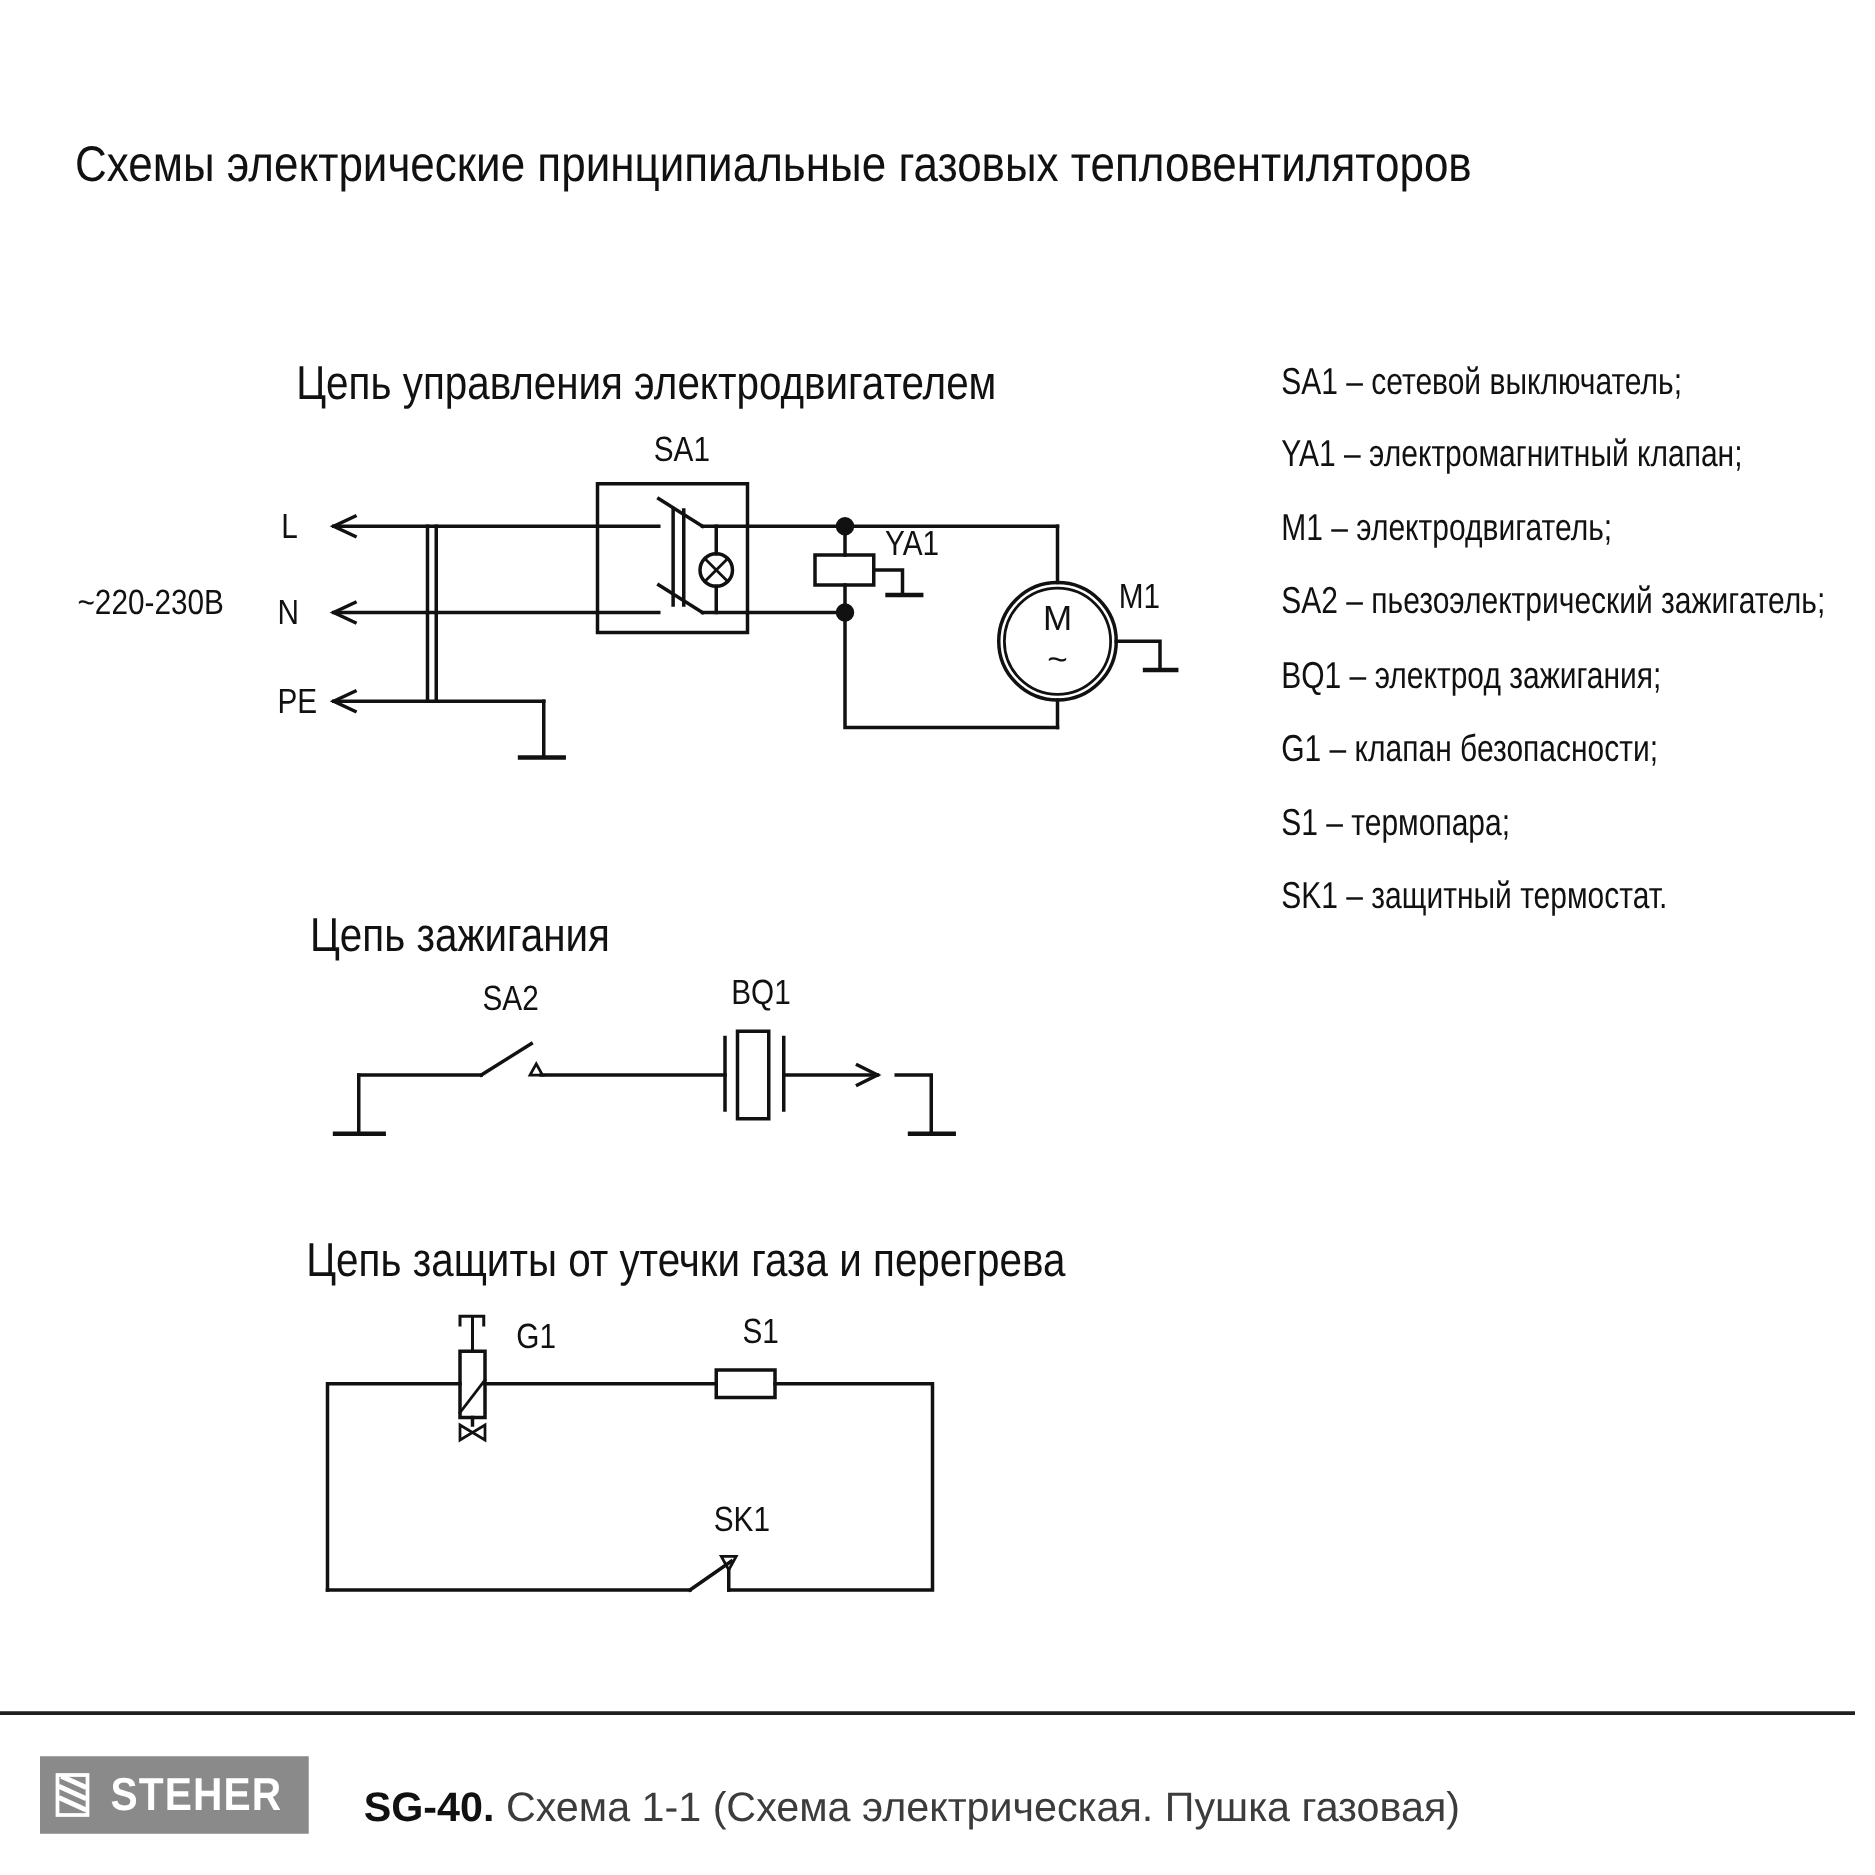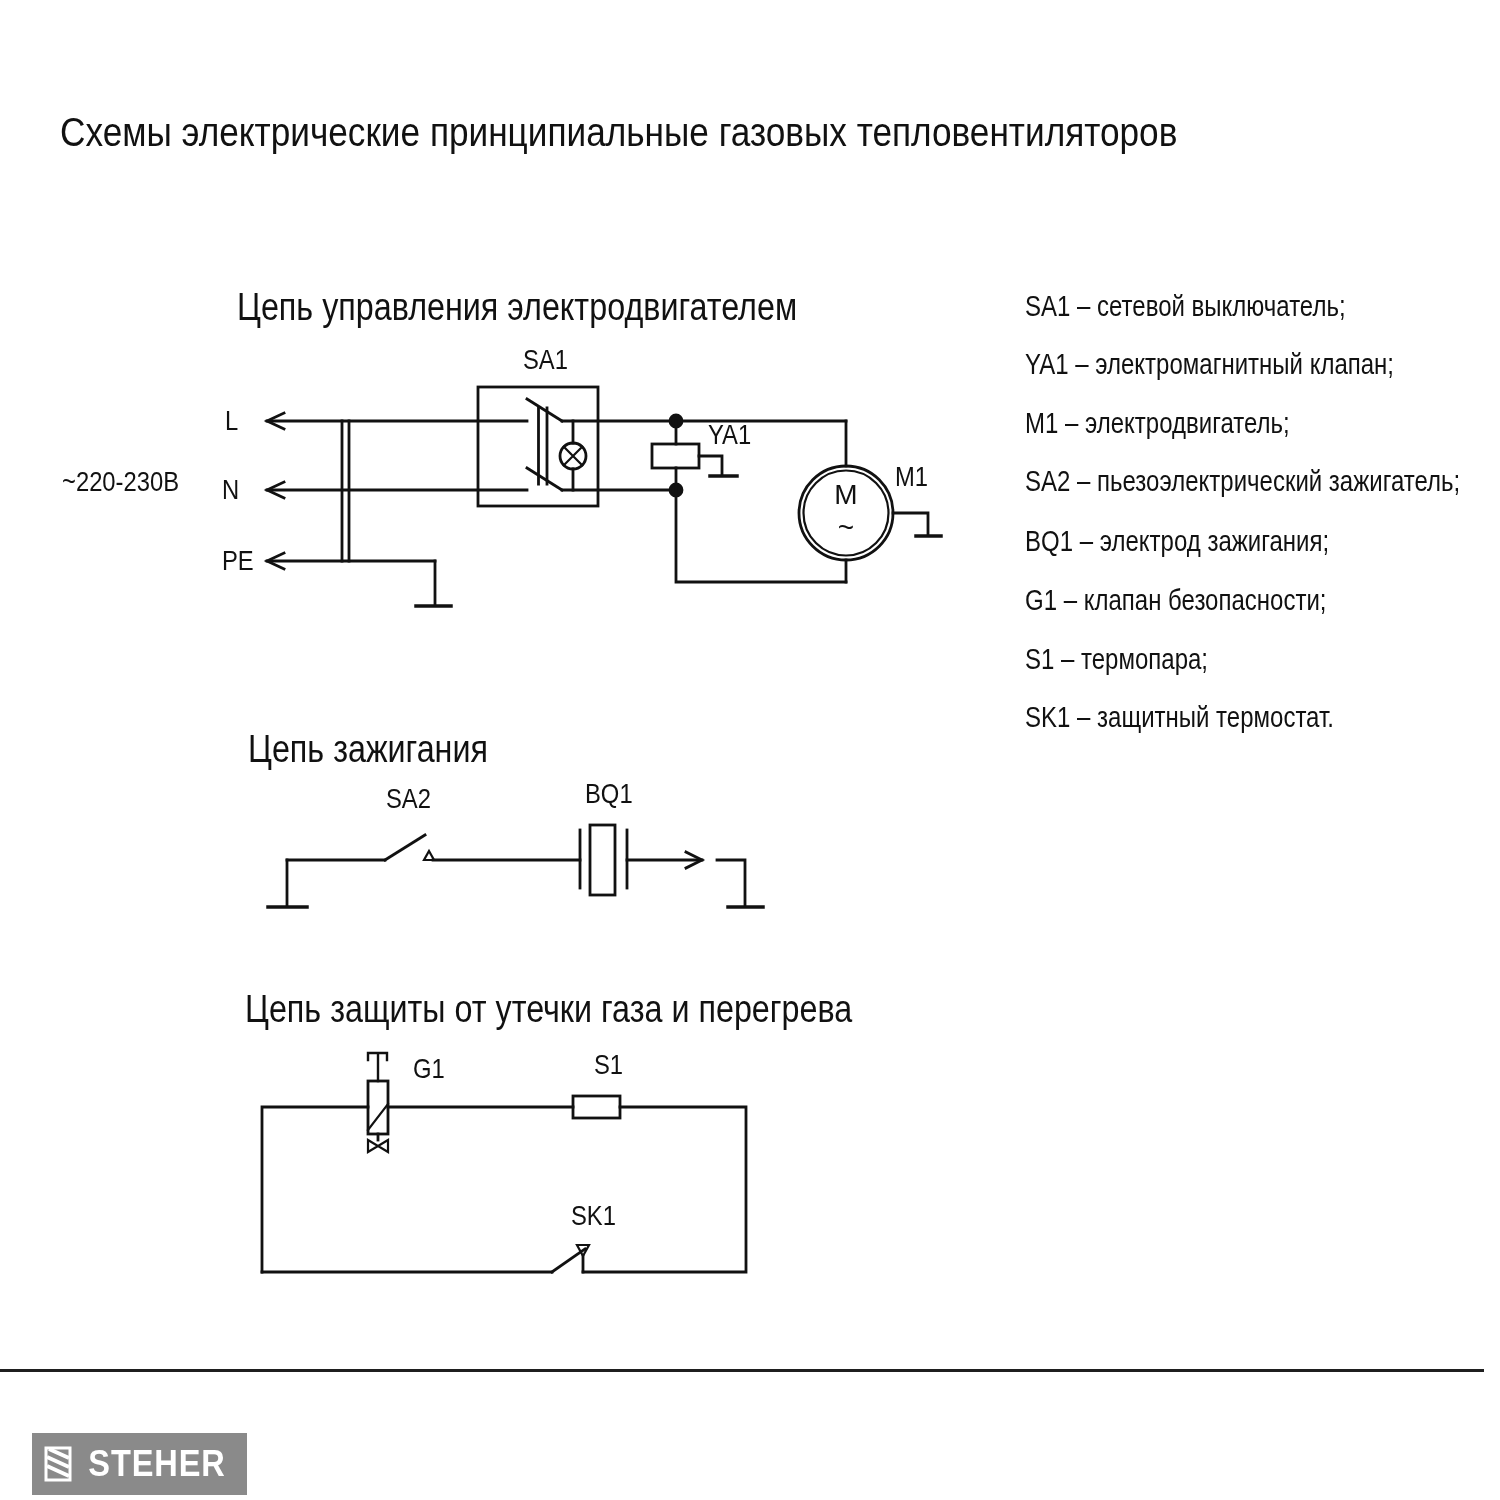--- a/index.html
+++ b/index.html
@@ -7,21 +7,21 @@
         font-family:"Liberation Sans",sans-serif;color:#111;}
   svg.schem{position:absolute;left:0;top:0;}
   .dt{position:absolute;white-space:nowrap;color:#111;transform-origin:0 0;line-height:1.15;}
   .t-main{font-size:40px;transform:scaleX(0.88);}
   .t-sec{font-size:38px;transform:scaleX(0.85);}
   .lab{font-size:28px;transform:scaleX(0.85);}
   .leg{font-size:30px;transform:scaleX(0.80);line-height:34px;}
   .mlab{position:absolute;width:32px;text-align:center;font-size:28px;color:#111;line-height:1.1;}
   .footer-sep{position:absolute;left:0;top:1369px;width:1500px;height:3px;background:#1f1f1f;}
   .logo{position:absolute;left:32px;top:1405px;width:215px;height:62px;background:#8a8a8a;
-        display:flex;align-items:center;justify-content:center;gap:7px;margin-top:28px;}
+        display:flex;align-items:center;justify-content:center;gap:7px;}
   .brand{color:#ffffff;font-weight:bold;font-size:37px;letter-spacing:1px;
          transform:scaleX(0.88);transform-origin:50% 50%;}
   .caption{position:absolute;left:291px;top:1427px;font-size:33px;white-space:nowrap;}
   .caption .model{font-weight:bold;color:#111;}
   .caption .desc{font-weight:normal;color:#3c3c3c;}
 </style>
 </head>
 <body>
 
 <div id="page">
@@ -139,14 +139,18 @@
   </div>
 
   <div class="footer-sep"></div>
   <div class="logo">
     <svg width="28" height="38" viewBox="0 0 28 38" stroke="#ffffff" fill="none" stroke-width="3">
       <rect x="2" y="3" width="24" height="32"></rect>
       <path d="M3,12 L25,22 M3,21 L25,31 M5,4 L25,13" stroke-width="4"></path>
     </svg>
     <span class="brand">STEHER</span>
   </div>
+  <div class="caption">
+    <span class="model">SG-40.</span>
+    <span class="desc">Схема 1-1 (Схема электрическая. Пушка газовая)</span>
+  </div>
 
 </div>
 
 </body></html>

